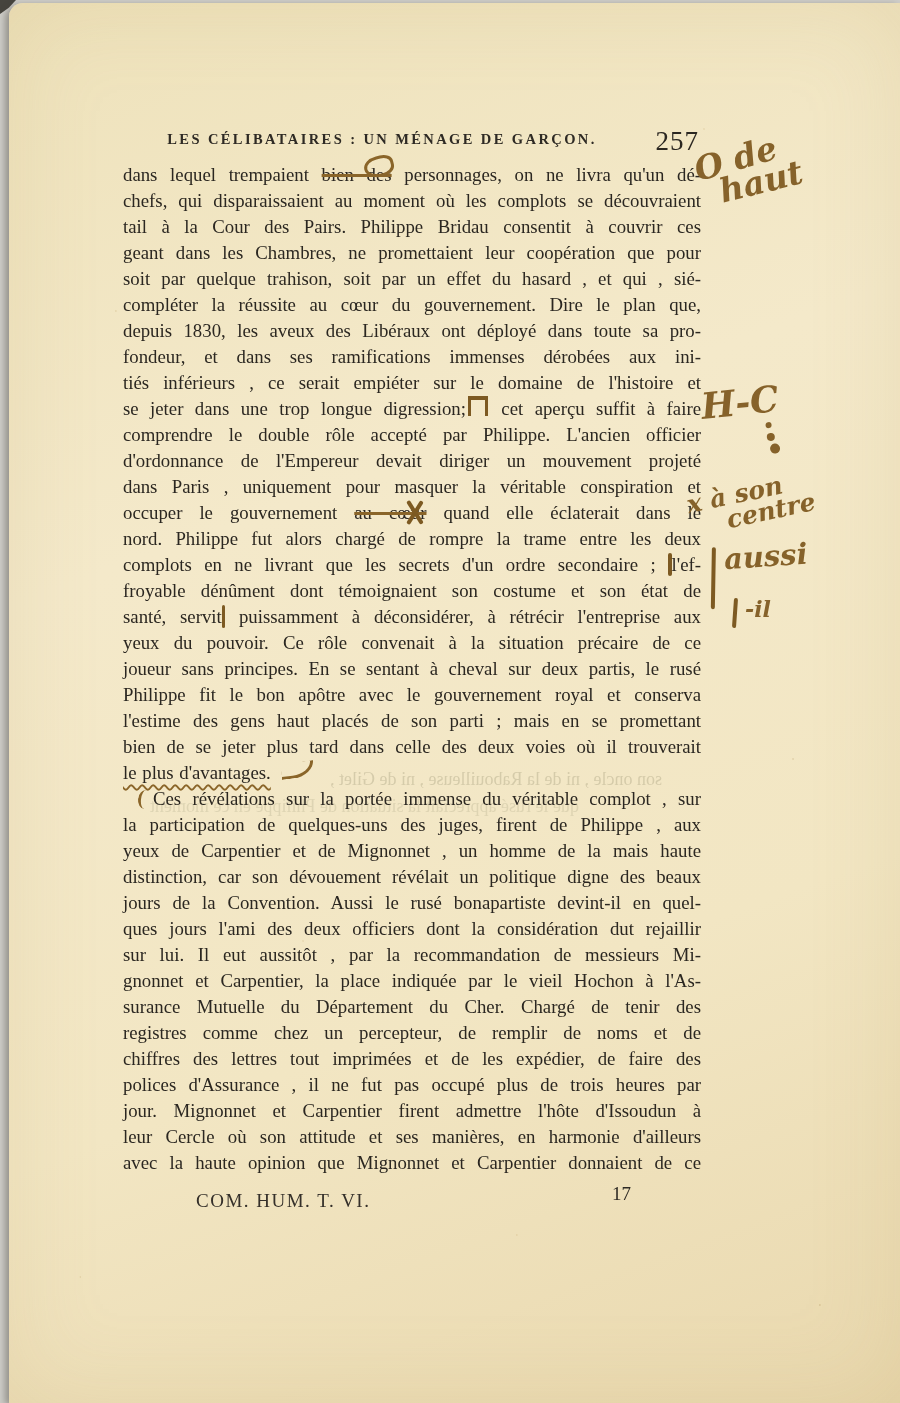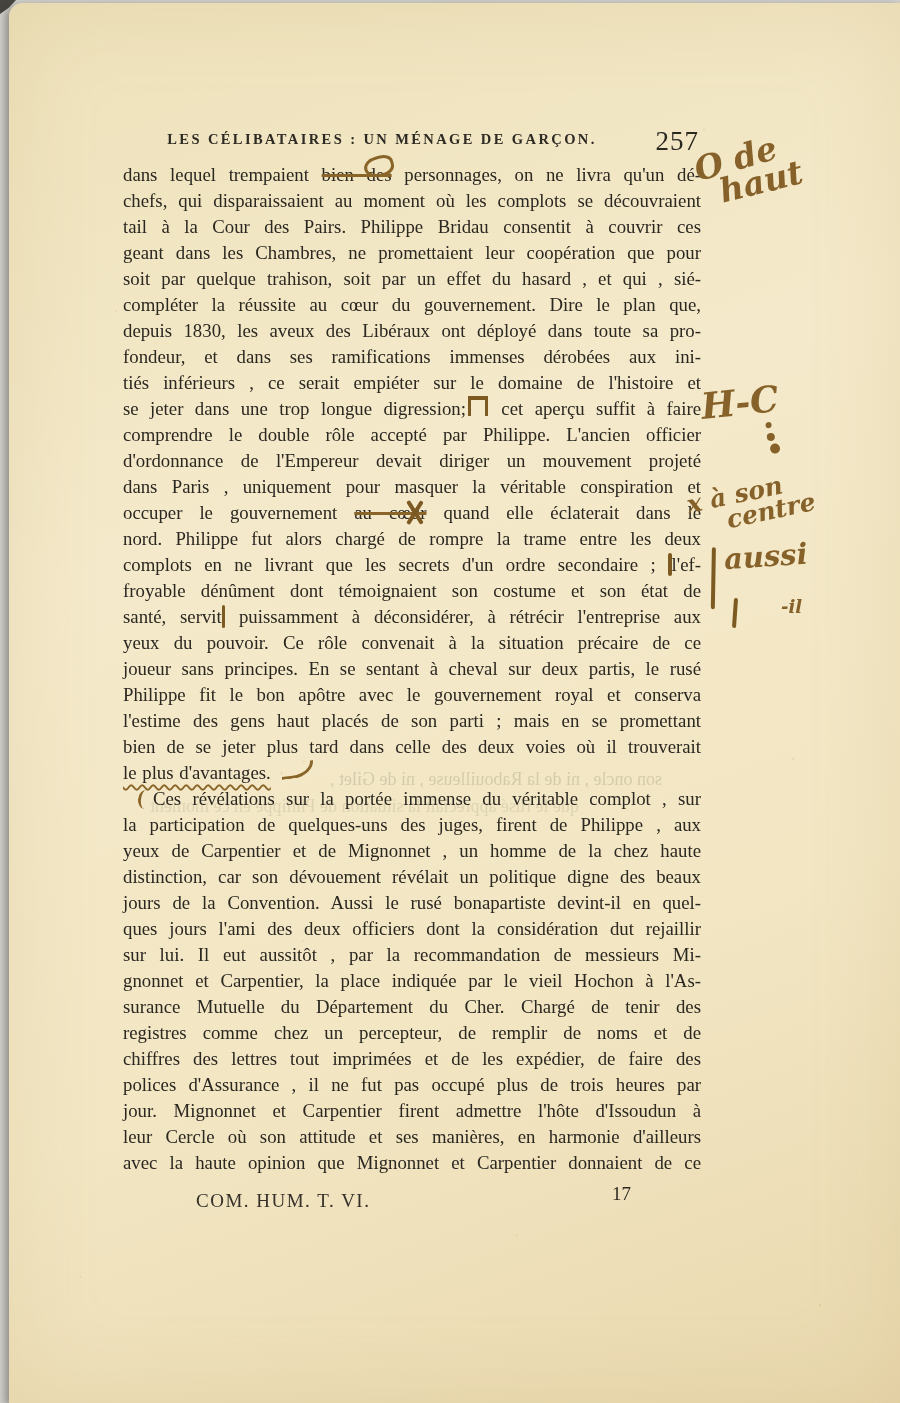--- a/index.html
+++ b/index.html
@@ -68,21 +68,21 @@
   #ann-h-c{left:701px;top:381px;font-size:36px;font-weight:700;transform:rotate(-6deg);}
   #ann-h-c .hc-dots{position:absolute;left:62px;top:44px;width:6px;height:6px;
     border-radius:50%;background:#86622a;
     box-shadow:1px 12px 0 1px #86622a, 4px 24px 0 2px #86622a;}
   #ann-centre{left:688px;top:477px;font-size:25px;transform:rotate(-12deg);}
   #ann-centre .l2{margin:-6px 0 0 36px;}
   #ann-aussi{left:708px;top:540px;font-size:29px;transform:rotate(-4deg);}
   #ann-aussi::before{content:'';position:absolute;left:2px;top:4px;width:4px;height:62px;
     background:#7d5a22;border-radius:3px;transform:rotate(5deg);}
   #ann-aussi .txt{margin-left:16px;}
-  #ann-il{left:733px;top:596px;font-size:18px;padding-left:36px;}
+  #ann-il{left:733px;top:596px;font-size:22px;}
   #ann-il::before{content:'';position:absolute;left:0;top:2px;width:3.5px;height:30px;
     background:#7d5a22;border-radius:3px;transform:rotate(4deg);}
   #ann-il .txt{margin-left:12px;}
 
   
   .ghost{position:absolute;color:rgba(110,105,75,.22);font-size:18px;
     transform:scaleX(-1);filter:blur(.7px);white-space:nowrap;pointer-events:none;}
   #ghost-1{left:330px;top:769px;}
   #ghost-2{left:150px;top:796px;color:rgba(110,105,75,.15);}
 
@@ -128,21 +128,21 @@
       <div class="line">froyable dénûment dont témoignaient son costume et son état de</div>
       <div class="line">santé, servit<span class="hw-mark mark-bar"></span> puissamment à déconsidérer, à rétrécir l'entreprise aux</div>
       <div class="line">yeux du pouvoir. Ce rôle convenait à la situation précaire de ce</div>
       <div class="line">joueur sans principes. En se sentant à cheval sur deux partis, le rusé</div>
       <div class="line">Philippe fit le bon apôtre avec le gouvernement royal et conserva</div>
       <div class="line">l'estime des gens haut placés de son parti ; mais en se promettant</div>
       <div class="line">bien de se jeter plus tard dans celle des deux voies où il trouverait</div>
       <div class="line no-just"><span class="hw-u">le plus d'avantages.</span> <span class="hw-mark mark-hook"></span></div>
       <div class="line indent"><span class="hw-mark mark-open"></span>Ces révélations sur la portée immense du véritable complot , sur</div>
       <div class="line">la participation de quelques-uns des juges, firent de Philippe , aux</div>
-      <div class="line">yeux de Carpentier et de Mignonnet , un homme de la chez haute</div>
+      <div class="line">yeux de Carpentier et de Mignonnet , un homme de la mais haute</div>
       <div class="line">distinction, car son dévouement révélait un politique digne des beaux</div>
       <div class="line">jours de la Convention. Aussi le rusé bonapartiste devint-il en quel-</div>
       <div class="line">ques jours l'ami des deux officiers dont la considération dut rejaillir</div>
       <div class="line">sur lui. Il eut aussitôt , par la recommandation de messieurs Mi-</div>
       <div class="line">gnonnet et Carpentier, la place indiquée par le vieil Hochon à l'As-</div>
       <div class="line">surance Mutuelle du Département du Cher. Chargé de tenir des</div>
       <div class="line">registres comme chez un percepteur, de remplir de noms et de</div>
       <div class="line">chiffres des lettres tout imprimées et de les expédier, de faire des</div>
       <div class="line">polices d'Assurance , il ne fut pas occupé plus de trois heures par</div>
       <div class="line">jour. Mignonnet et Carpentier firent admettre l'hôte d'Issoudun à</div>

